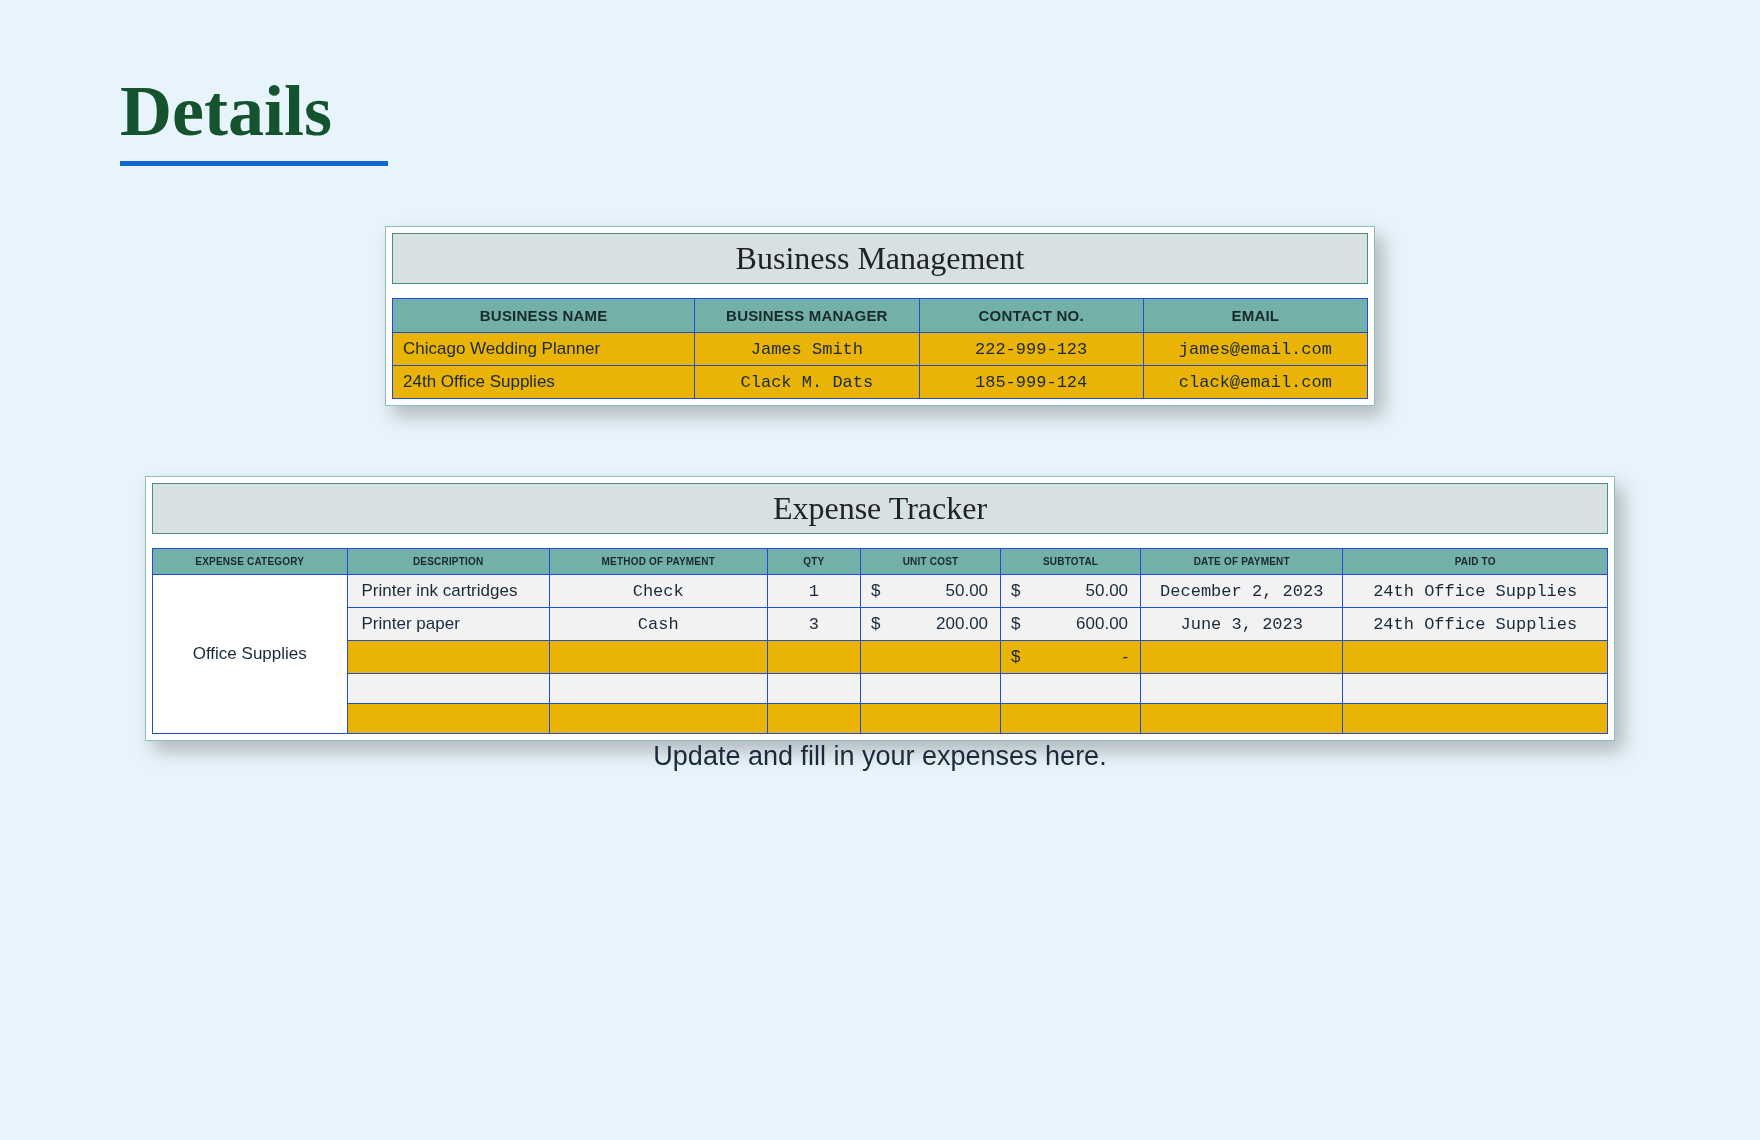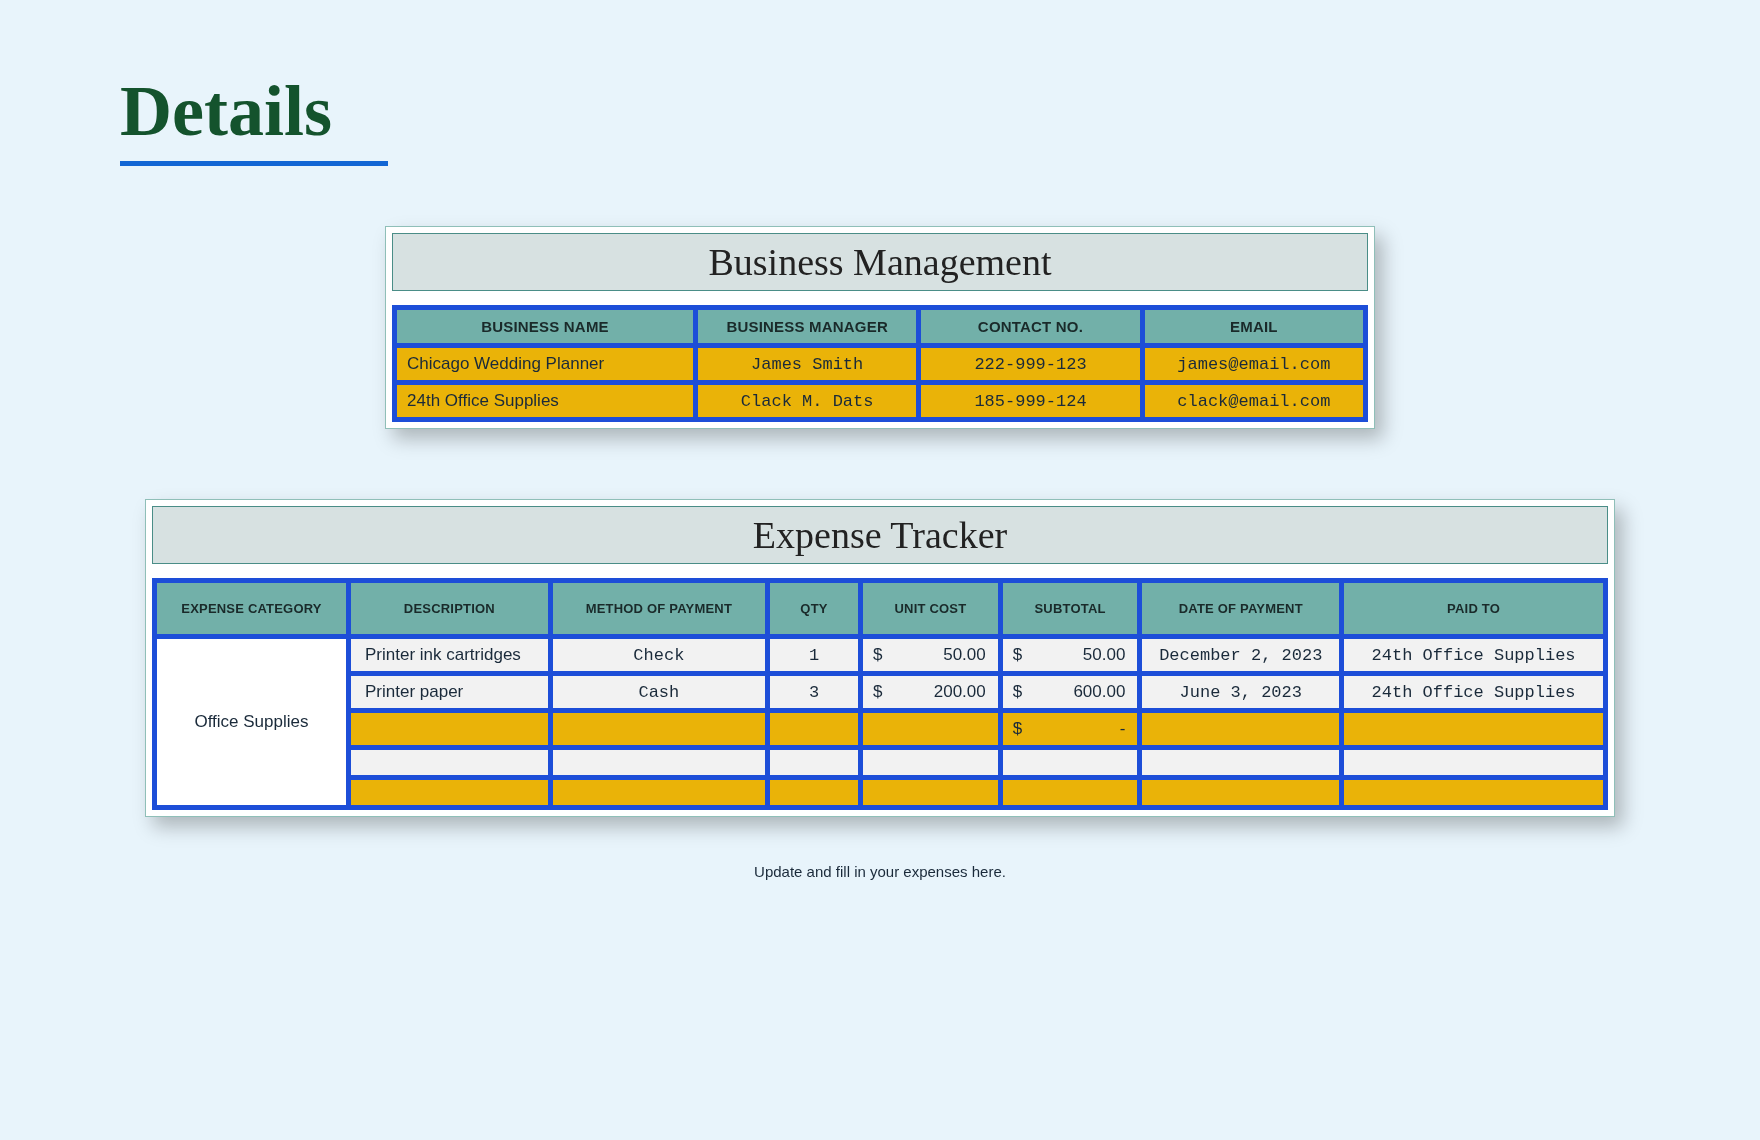--- a/index.html
+++ b/index.html
@@ -31,58 +31,57 @@
       margin: 48px auto 0 auto;
       box-shadow: 8px 10px 18px rgba(0,0,0,0.25);
       border: 1px solid #8fbfb8;
     }
     .card-inner { padding: 6px; }
     .card.biz { width: 990px; margin-top: 60px; }
     .card.exp { width: 1470px; margin-top: 70px; }
 
     .section-title {
       font-family: Georgia, "Times New Roman", serif;
-      font-size: 38px;
+      font-size: 32px;
       text-align: center;
       padding: 6px 0 6px 0;
       background: #d7e1e1;
       border: 1px solid #4a8d87;
       color: #222;
     }
     .gap { height: 14px; }
 
     table { border-collapse: collapse; width: 100%; table-layout: fixed; }
-    th, td { border: 5px solid #1d4ed8; font-size: 17px; }
+    th, td { border: 1px solid #1d4ed8; font-size: 17px; }
     th {
       background: #72b0a9;
       color: #1a2a2a;
       font-weight: 700;
       padding: 8px 6px;
       text-align: center;
       font-size: 15px;
       letter-spacing: 0.2px;
     }
     td { background: #eab308; padding: 6px 10px; height: 32px; }
     .c { text-align: center; font-family: Liberation Mono, monospace; }
     .l { text-align: left; }
 
     
-    .exp th { font-size: 13px; padding: 18px 4px; }
+    .exp th { font-size: 10px; padding: 7px 4px; }
     .exp td { font-size: 17px; height: 30px; }
     .alt td { background: #f2f2f2; }
     .cat-cell { text-align:center; vertical-align: middle; background:#fff !important; font-size:15.5px;}
     .money { position: relative; padding: 6px 12px; text-align: right; }
     .money .sym { position: absolute; left: 10px; }
     .desc { padding-left: 14px; }
 
     .caption {
       text-align: center;
-      font-size: 15px;
+      font-size: 27px;
       color: #1a2a3a;
-      margin-top: 46px;
     }
   </style>
 </head>
 <body>
 
 <h1 class="page-title">Details</h1>
 <div class="title-underline"></div>
 
 <div class="card biz">
  <div class="card-inner">

